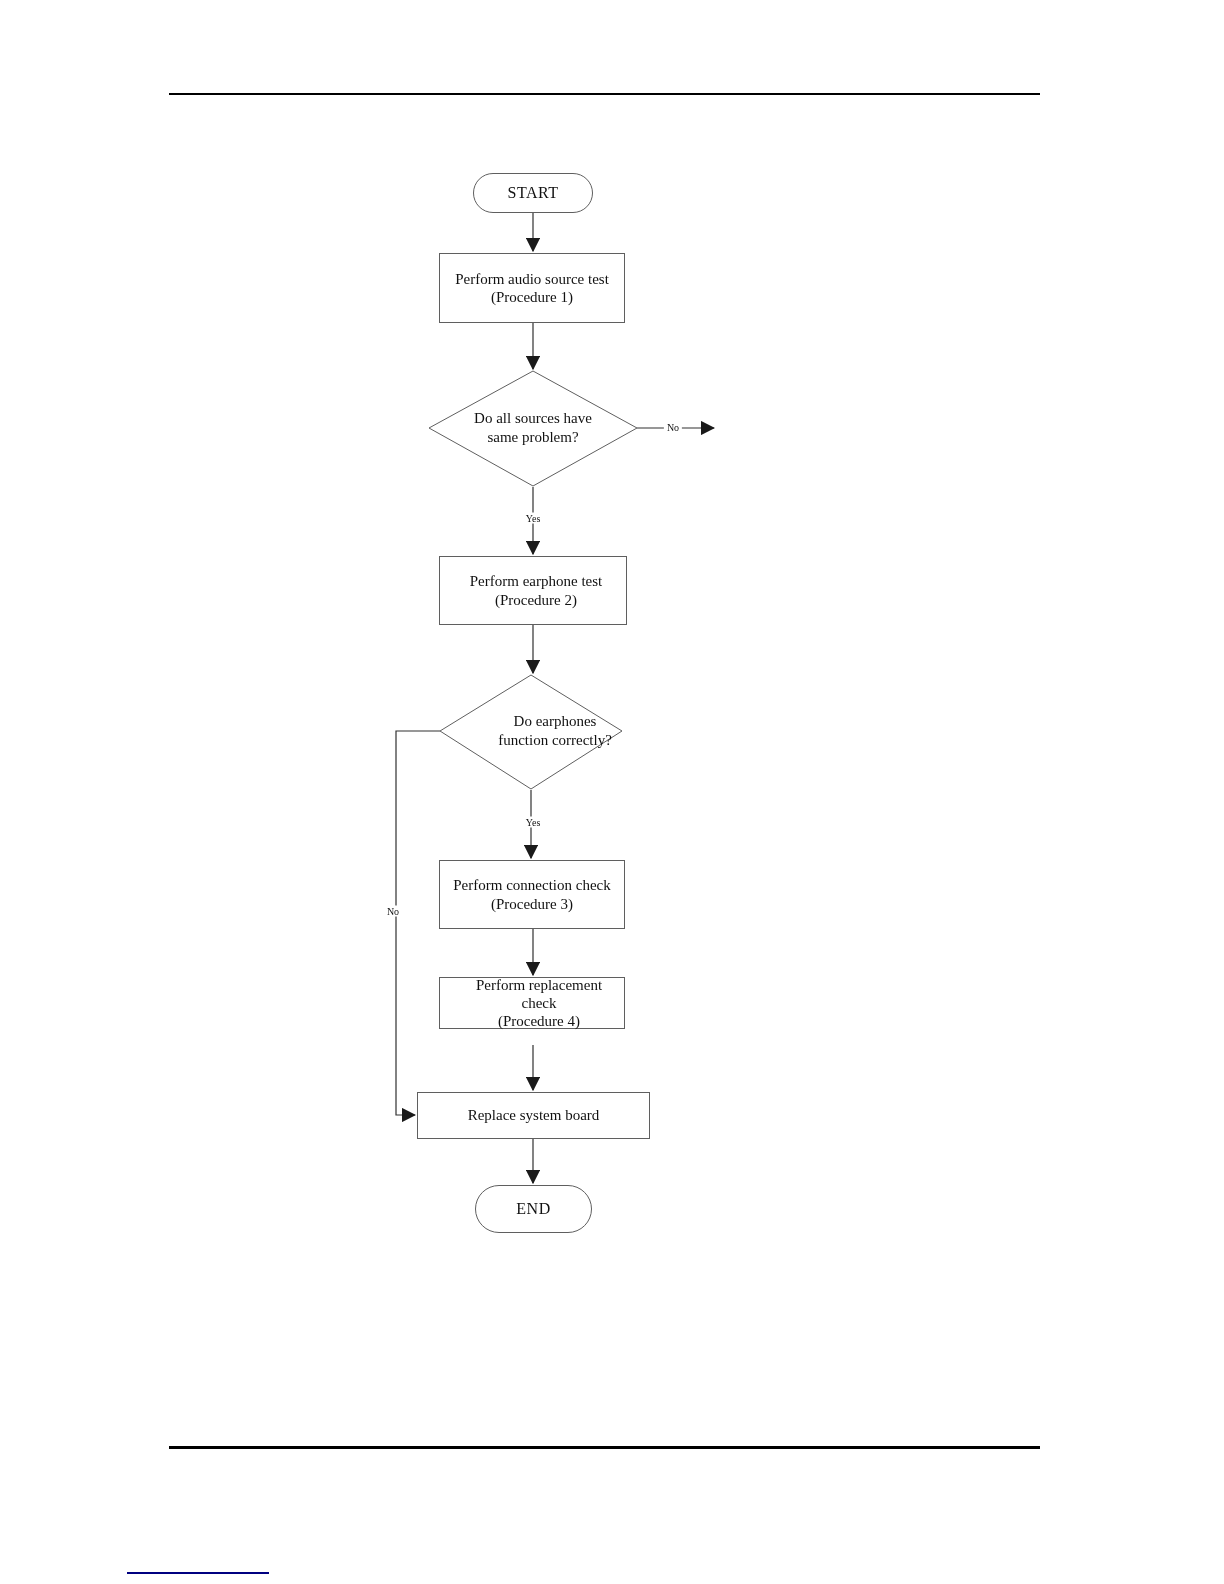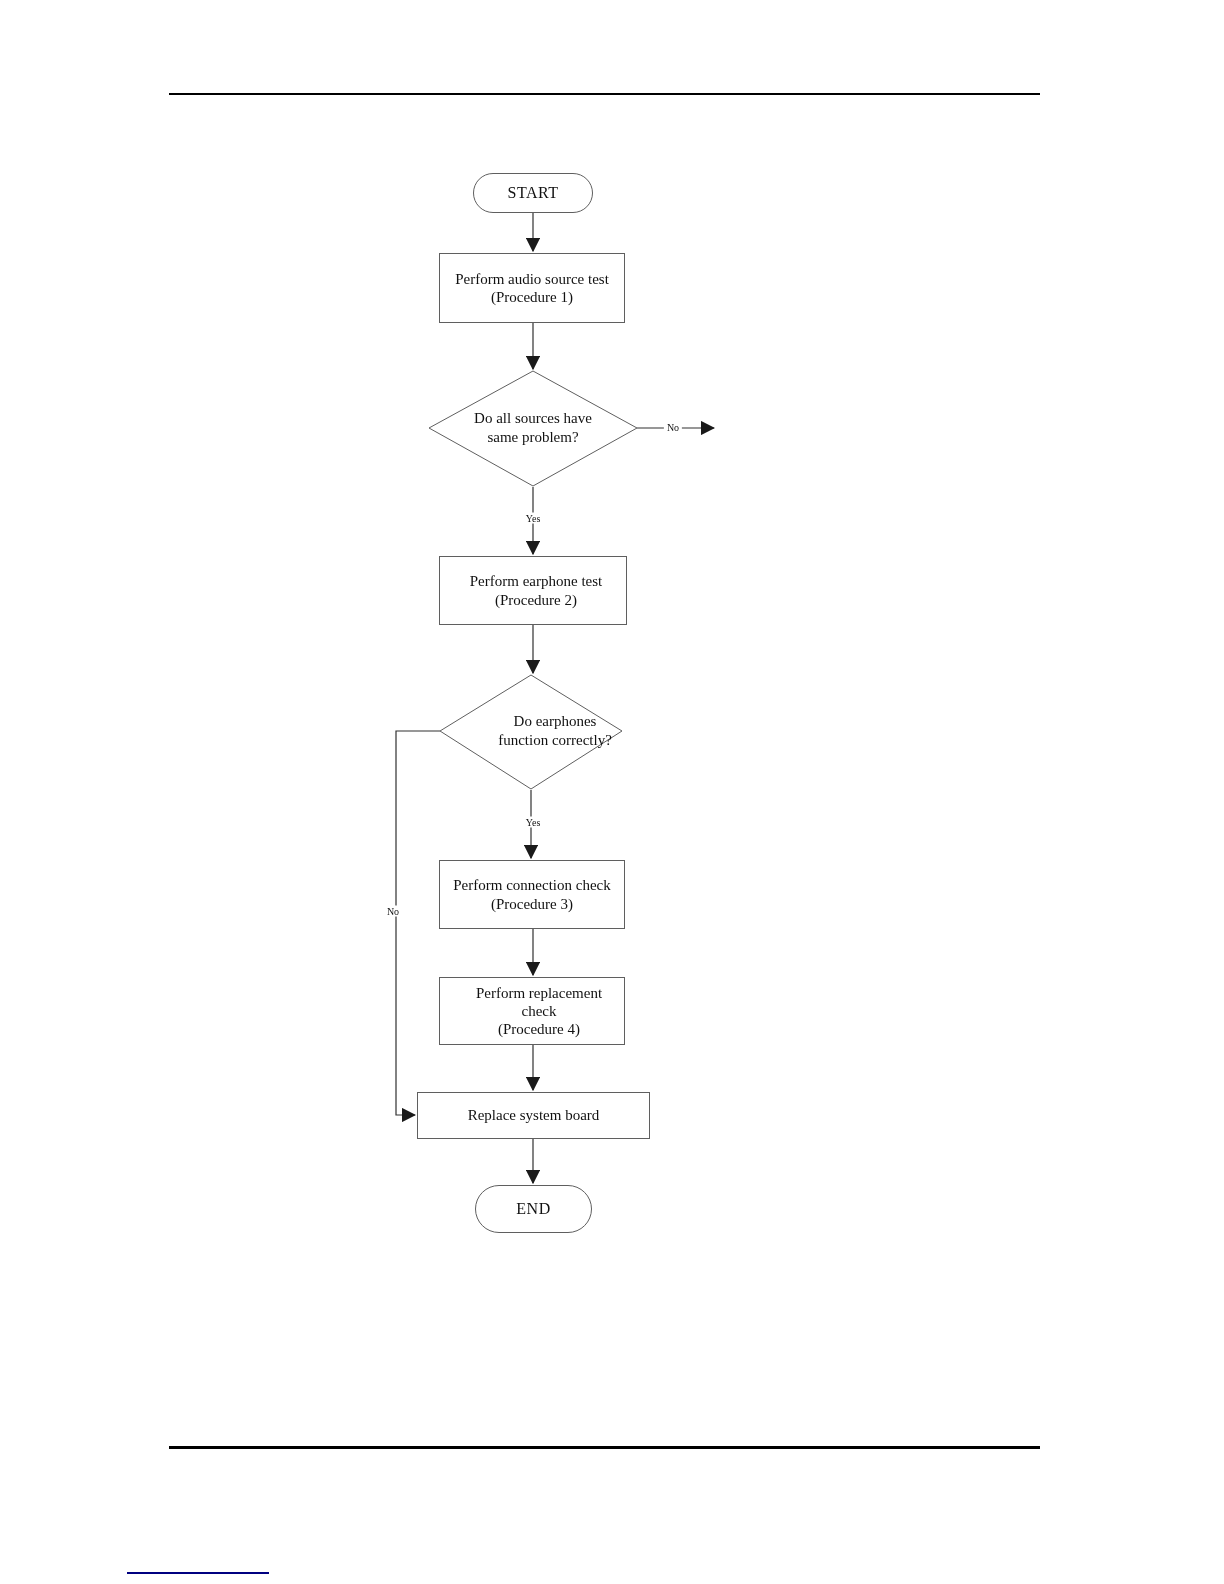--- a/index.html
+++ b/index.html
@@ -35,21 +35,21 @@
     background: #ffffff;
   }
   .rect { border: 1px solid #5f5f5f; }
   .stadium { border: 1px solid #5f5f5f; border-radius: 22px; font-size: 16px; letter-spacing: 0.5px; }
 
   .node-start { left: 473px; top: 173px; width: 120px; height: 40px; }
   .node-audio { left: 439px; top: 253px; width: 186px; height: 70px; }
   .node-speakers { left: 716px; top: 369px; width: 142px; height: 116px; }
   .node-earphone-test { left: 439px; top: 556px; width: 188px; height: 69px; padding-left: 6px; }
   .node-connection { left: 439px; top: 860px; width: 186px; height: 69px; }
-  .node-replacement { left: 439px; top: 977px; width: 186px; height: 68px; padding-left: 14px; }
+  .node-replacement { left: 439px; top: 977px; width: 186px; height: 52px; padding-left: 14px; }
   .node-replace-board { left: 417px; top: 1092px; width: 233px; height: 47px; }
   .node-end { left: 475px; top: 1185px; width: 117px; height: 48px; border-radius: 24px; }
 
   .diamond-text {
     position: absolute;
     transform: translate(-50%, -50%);
     text-align: center;
     white-space: pre-line;
     font-size: 15px;
     line-height: 1.25;

